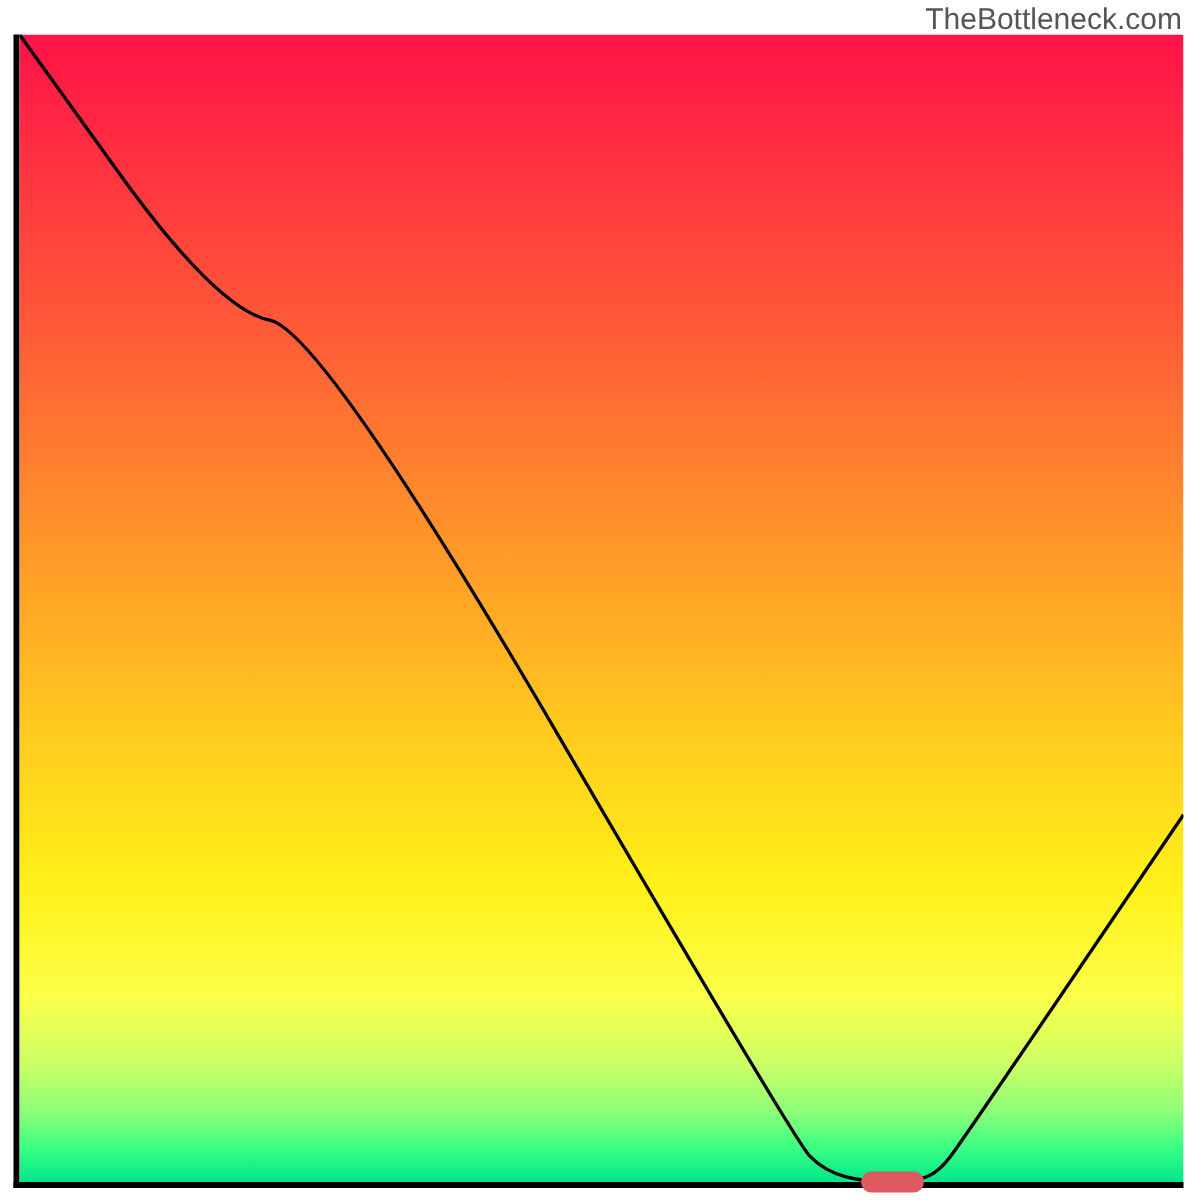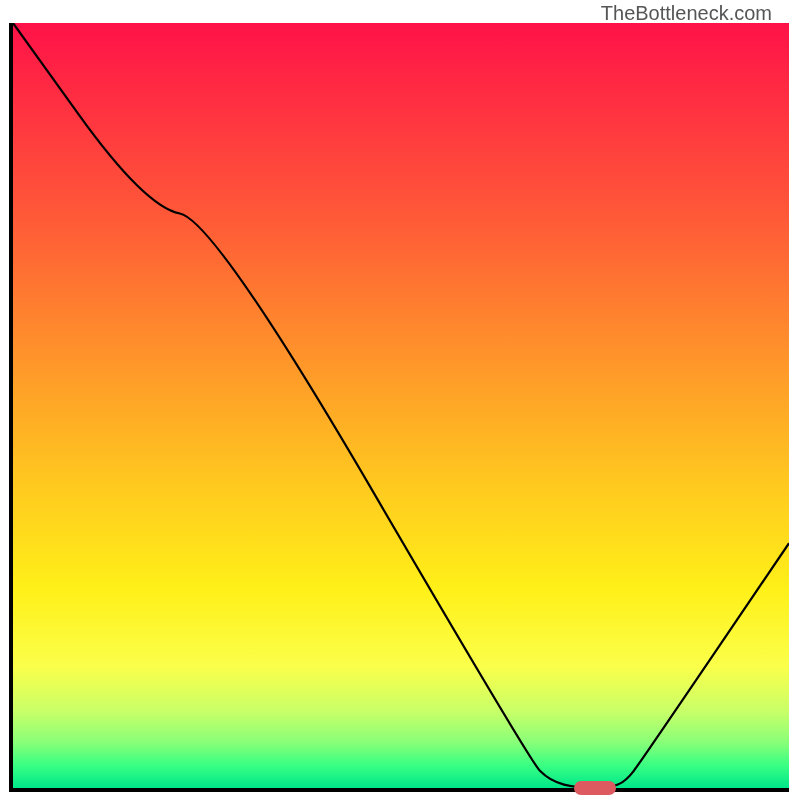--- a/index.html
+++ b/index.html
@@ -7,21 +7,21 @@
     padding: 0;
     background: #fff;
     width: 800px;
     height: 800px;
     position: relative;
     font-family: Arial, Helvetica, sans-serif;
   }
   .watermark {
     position: absolute;
     top: 2px;
-    right: 28px;
+    right: 12px;
     color: #555;
     font-size: 20px;
     font-weight: 400;
     z-index: 10;
   }
   .plot {
     position: absolute;
     left: 9px;
     top: 23px;
     width: 780px;

